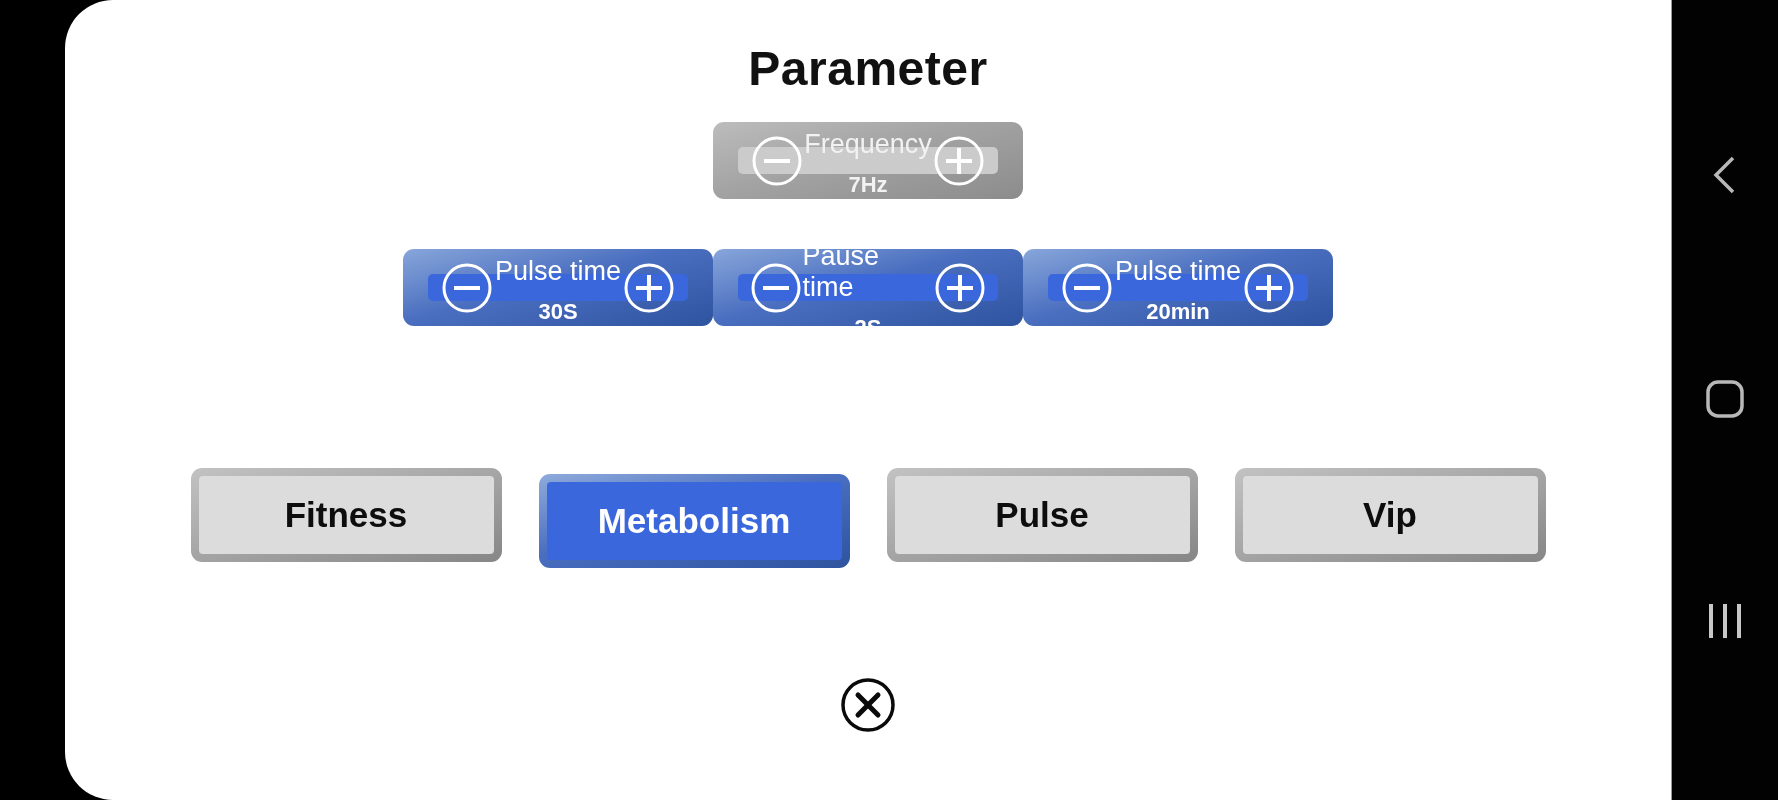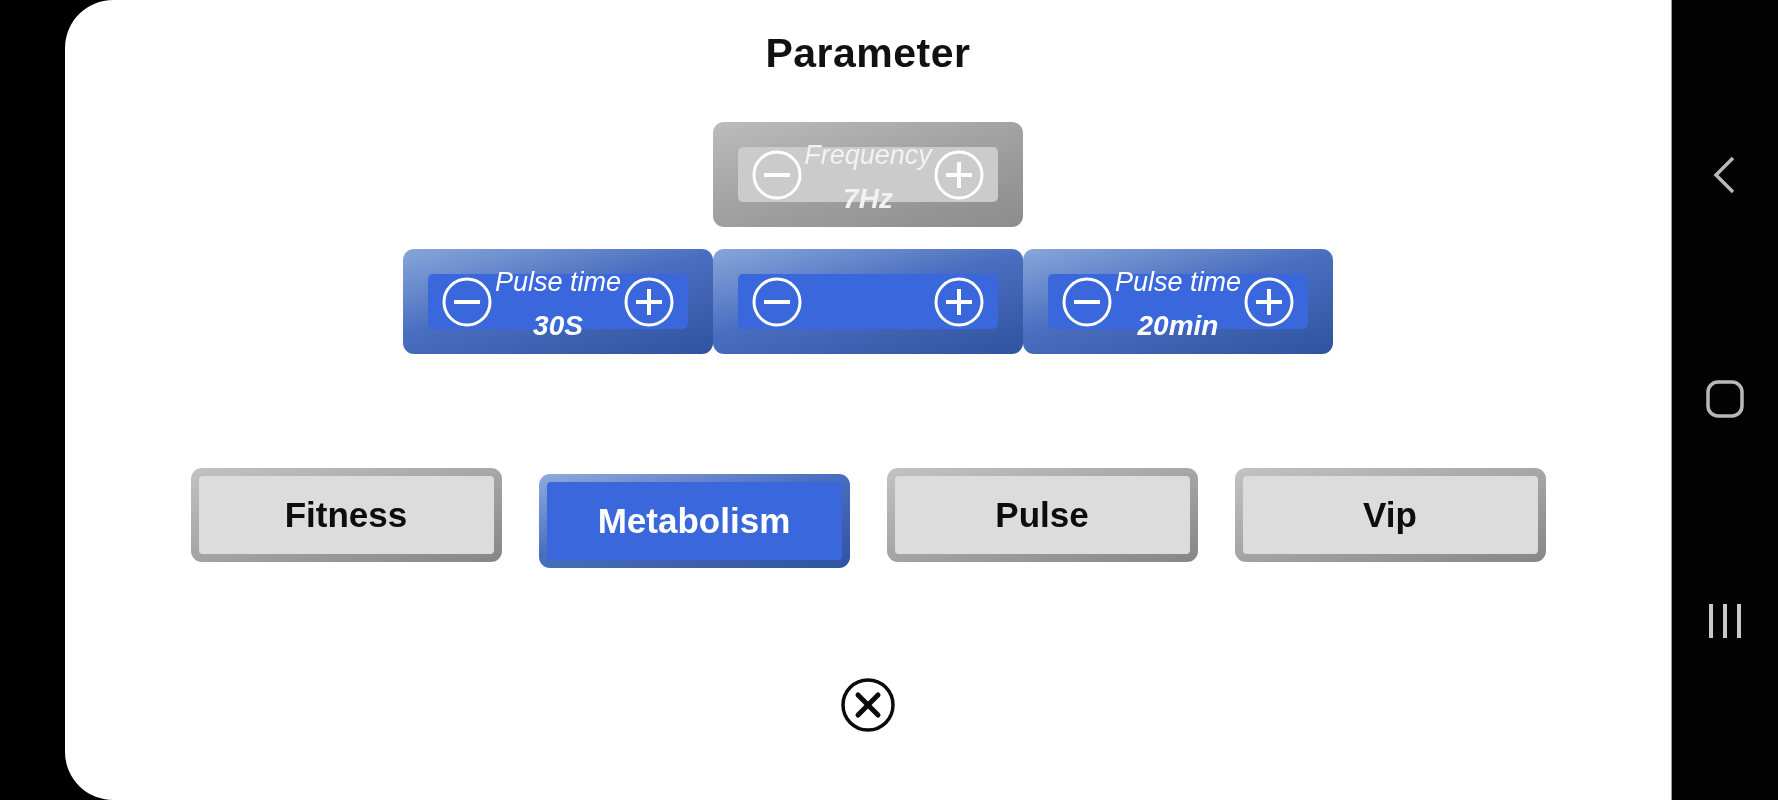--- a/index.html
+++ b/index.html
@@ -12,40 +12,39 @@
   .card {
     position: absolute;
     left: 65px; top: 0; bottom: 0;
     width: 1606px;
     background: #ffffff;
     border-radius: 48px 0 0 48px;
   }
 
   .page-title {
     position: absolute;
-    top: 30px; left: 0; width: 100%;
+    top: 41px; left: 0; width: 100%;
     text-align: center;
-    font-size: 41px;
+    font-size: 48px;
     font-weight: 700;
     color: #111;
     letter-spacing: 0.5px;
   }
 
   .row { position: absolute; left: 0; width: 100%; display: flex; justify-content: center; }
   .row-disabled { top: 122px; gap: 42px; }
   .row-enabled  { top: 249px; }
   .row-modes    { top: 468px; gap: 37px; }
 
   
   .param-btn {
-    width: 310px; height: 105px;
+    width: 310px; height: 77px;
     border-radius: 11px;
     padding: 25px;
     display: flex;
-    font-style: italic;
   }
   .param-btn.gray { background: linear-gradient(165deg, #bcbcbc 0%, #a3a3a3 45%, #8c8c8c 100%); }
   .param-btn.blue { background: linear-gradient(165deg, #88a6da 0%, #4b6fc0 45%, #2e539f 100%); }
 
   .param-inner {
     flex: 1;
     border-radius: 5px;
     display: flex;
     align-items: center;
     justify-content: space-between;
@@ -56,21 +55,21 @@
 
   .circle-btn {
     background: transparent; border: none; cursor: pointer;
     width: 54px; height: 54px; padding: 0;
     display: flex; align-items: center; justify-content: center;
   }
   .circle-btn svg { display: block; }
 
   .param-text { display: flex; flex-direction: column; align-items: center; line-height: 1.15; margin-top: 6px; }
   .param-label { font-size: 27px; font-weight: 400; color: #ffffff; }
-  .param-value { font-size: 28px; font-weight: 700; color: #ffffff; margin-top: 12px; }
+  .param-value { font-size: 22px; font-weight: 700; color: #ffffff; margin-top: 12px; }
   .param-btn.gray .param-label, .param-btn.gray .param-value { color: #f2f2f2; }
 
   
   .mode-btn {
     width: 311px; height: 94px;
     border: none; cursor: pointer;
     border-radius: 11px;
     padding: 8px;
     display: flex;
   }
@@ -179,20 +178,24 @@
       </div>
 
       <div class="param-btn blue">
         <div class="param-inner">
           <button class="circle-btn">
             <svg width="52" height="52" viewBox="0 0 52 52">
               <circle cx="26" cy="26" r="23" fill="none" stroke="#ffffff" stroke-width="3"></circle>
               <line x1="13" y1="26" x2="39" y2="26" stroke="#ffffff" stroke-width="4"></line>
             </svg>
           </button>
+          <div class="param-text">
+            <div class="param-label">Pause time</div>
+            <div class="param-value">2S</div>
+          </div>
           <button class="circle-btn">
             <svg width="52" height="52" viewBox="0 0 52 52">
               <circle cx="26" cy="26" r="23" fill="none" stroke="#ffffff" stroke-width="3"></circle>
               <line x1="13" y1="26" x2="39" y2="26" stroke="#ffffff" stroke-width="4"></line>
               <line x1="26" y1="13" x2="26" y2="39" stroke="#ffffff" stroke-width="4"></line>
             </svg>
           </button>
         </div>
       </div>
 

